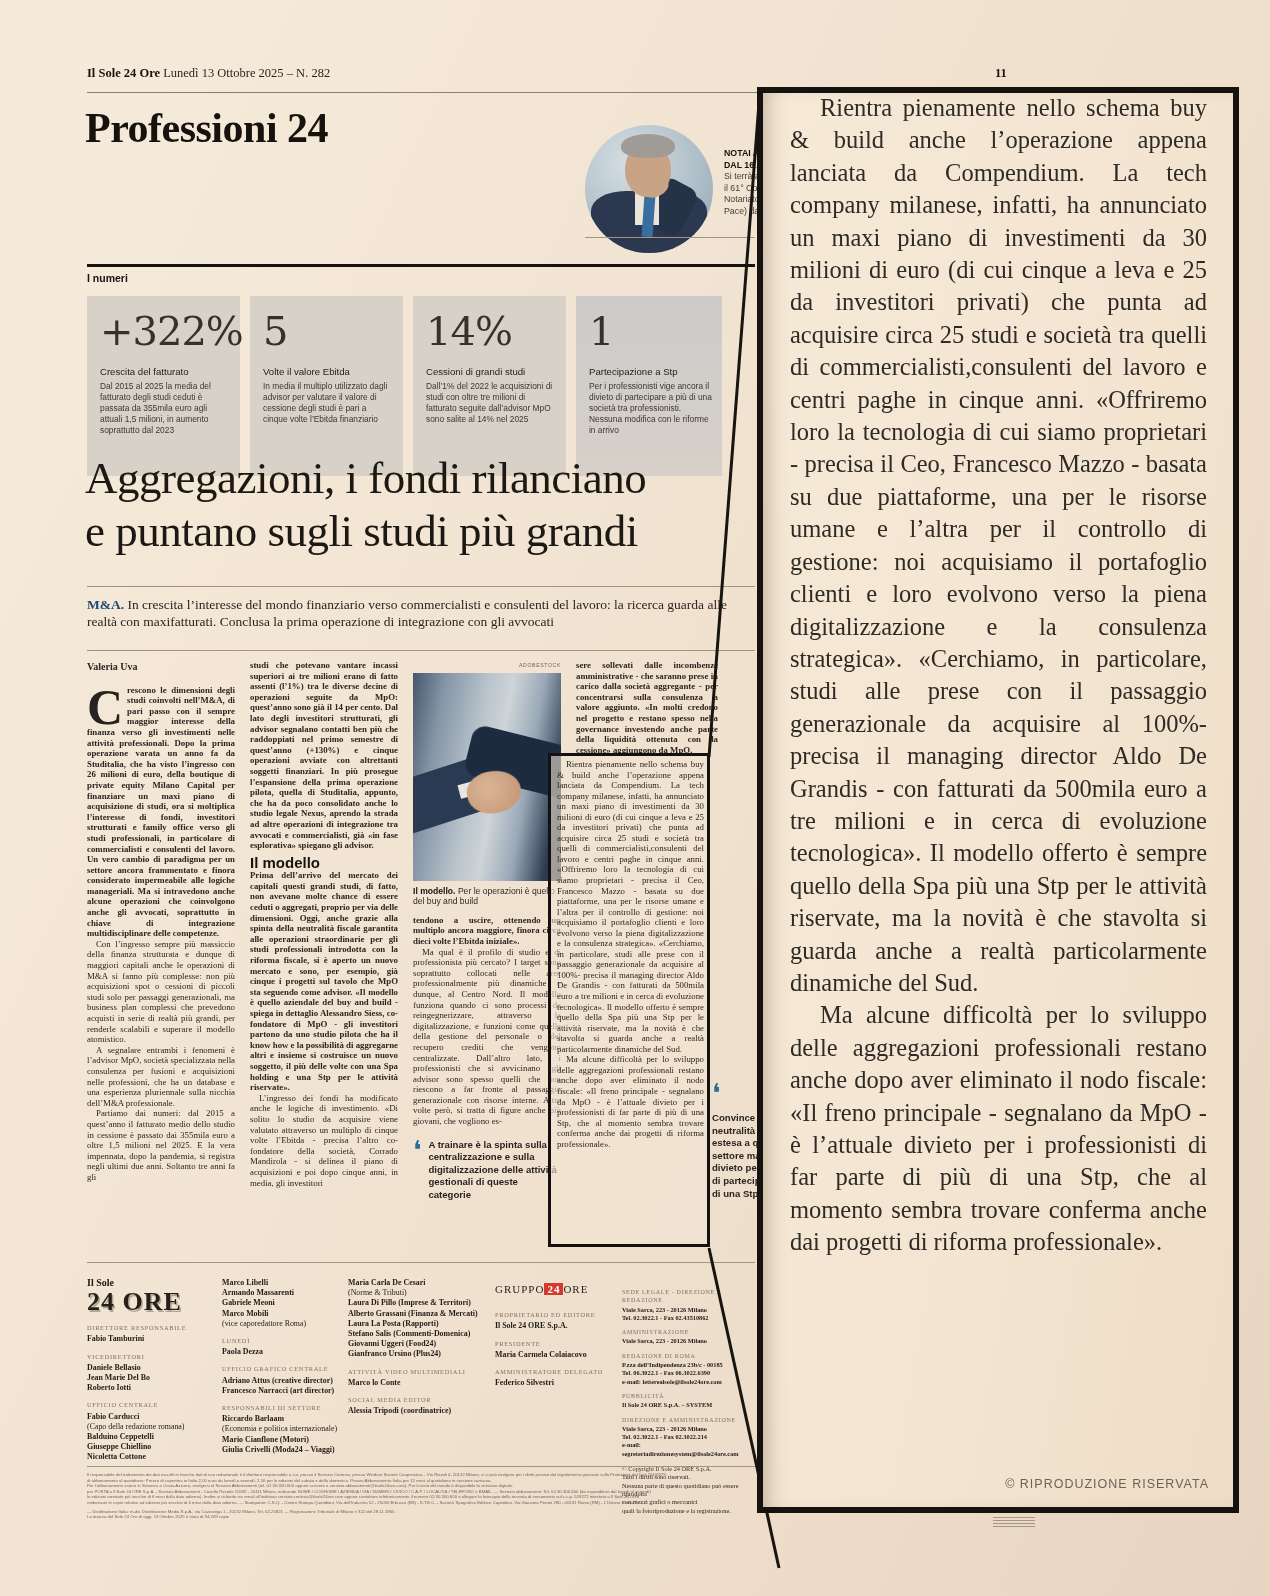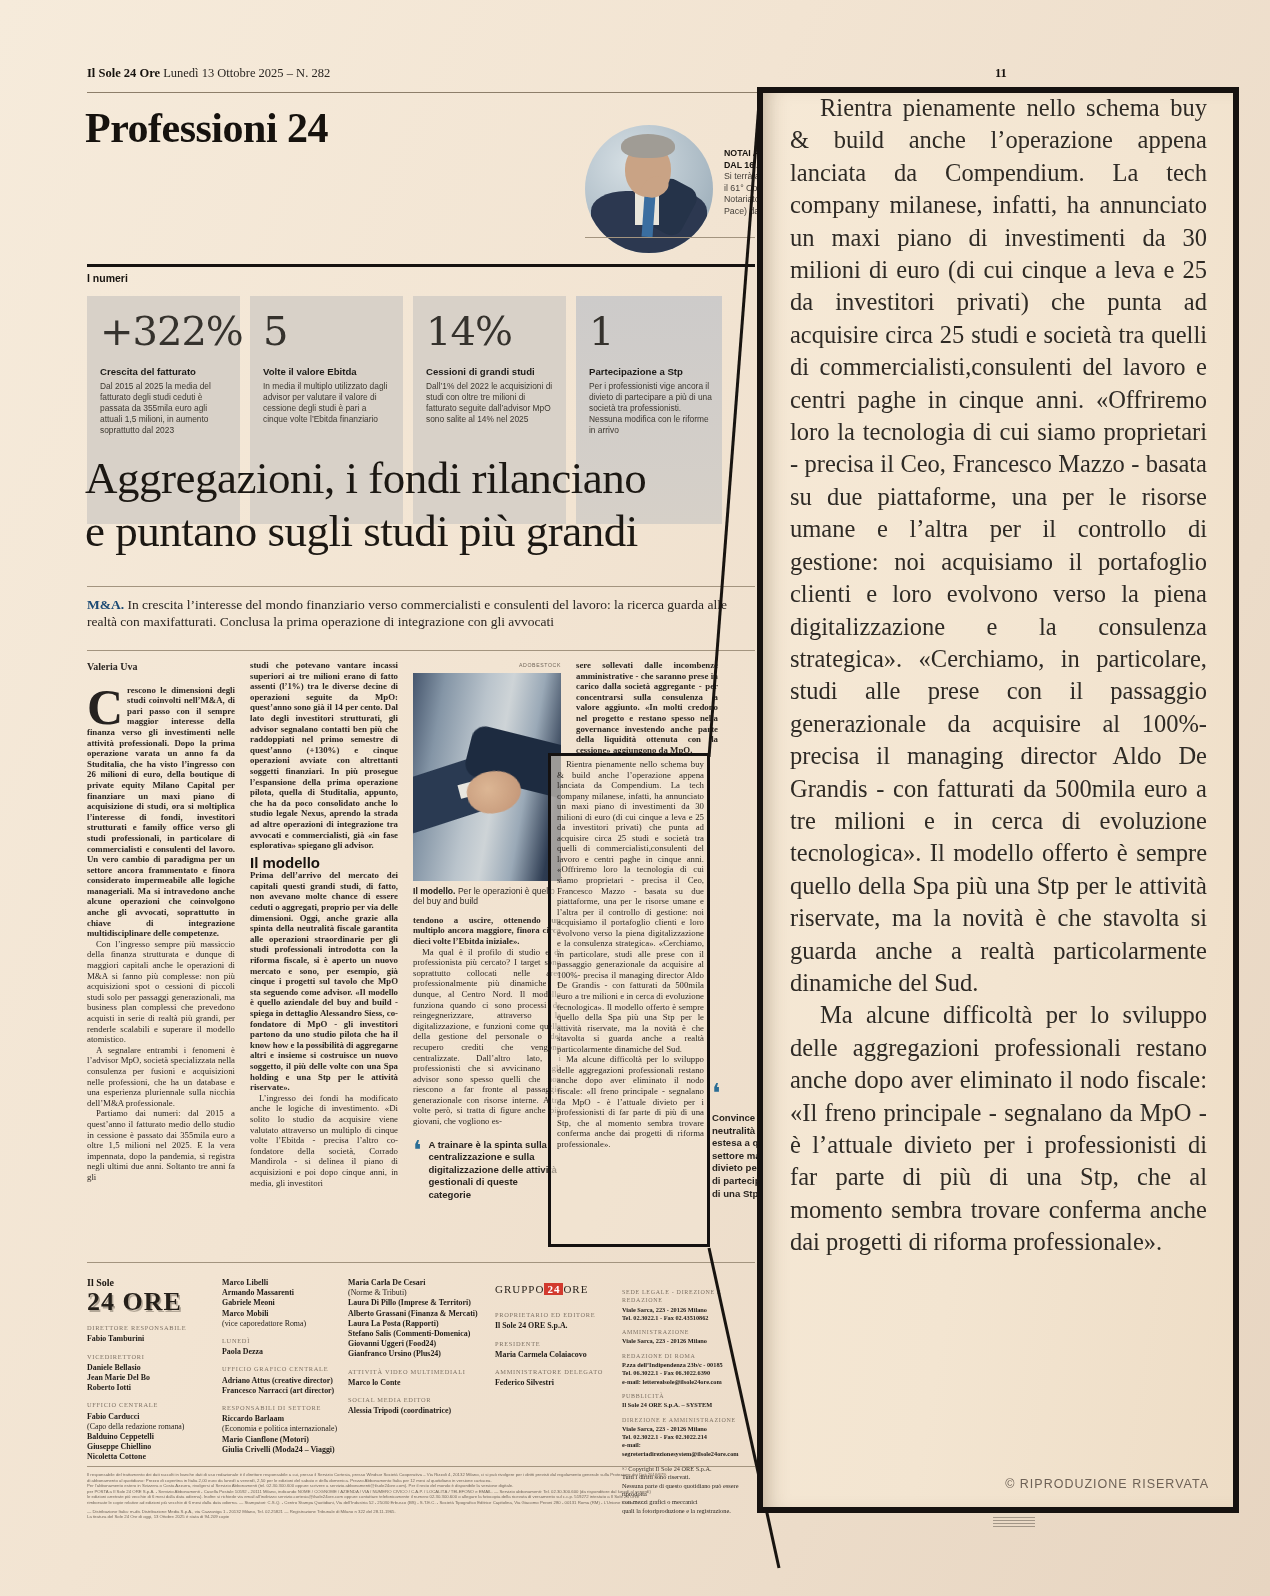--- a/index.html
+++ b/index.html
@@ -30,25 +30,25 @@
   .p-tie{left:58px;top:70px;width:11px;height:42px;background:#3a6ea0;transform:rotate(4deg);}
   .p-head{left:40px;top:18px;width:46px;height:54px;background:#c9a385;border-radius:48%;}
   .p-hair{left:36px;top:9px;width:54px;height:24px;background:#a09c95;border-radius:50% 50% 42% 42%;}
   .p-hand{left:56px;top:52px;width:28px;height:20px;background:#c9a385;border-radius:50%;transform:rotate(-22deg);}
   
   .brief{left:724px;top:148px;width:120px;font-family:"Liberation Sans",sans-serif;
     font-size:8.8px;line-height:11.5px;color:#46403a;text-align:left;}
   .brief .b{font-weight:bold;color:#17130f;}
   
   .numbers-label{left:87px;top:272px;font-family:"Liberation Sans",sans-serif;font-weight:bold;font-size:10.5px;color:#17130f;}
-  .statbox{position:absolute;top:296px;height:228px;width:153px;background:#d8d1c8;
+  .statbox{position:absolute;top:296px;height:180px;width:153px;background:#d8d1c8;
     padding:12px 10px 8px 13px;box-sizing:border-box;font-family:"Liberation Sans",sans-serif;text-align:left;}
   .statbox.alt{background:linear-gradient(180deg,#cdcbca,#d6d0c8);}
   .stat-value{font-family:"DejaVu Serif",serif;font-size:40px;line-height:46px;color:#35322d;letter-spacing:-1px;}
-  .stat-title{font-weight:bold;font-size:9.6px;margin-top:12px;color:#1d1b18;}
+  .stat-title{font-weight:normal;font-size:9.6px;margin-top:12px;color:#1d1b18;}
   .stat-desc{font-size:8.4px;line-height:11px;margin-top:4px;color:#3c372f;}
   
   .headline{left:85px;top:452px;font-size:45px;line-height:53px;color:#1c1813;letter-spacing:-0.5px;text-align:left;}
   .standfirst{left:87px;top:596px;width:648px;font-size:13.5px;line-height:17px;text-align:left;color:#2a2521;}
   .standfirst .kicker{font-weight:bold;color:#1c4a74;}
   
   .col{position:absolute;top:660px;width:148px;height:604px;overflow:hidden;
     font-size:8.8px;line-height:10.6px;text-align:justify;color:#2b2622;hyphens:auto;}
   .col p{margin:0;text-indent:9px;}
   .col p.cont{text-indent:0;font-weight:bold;}

